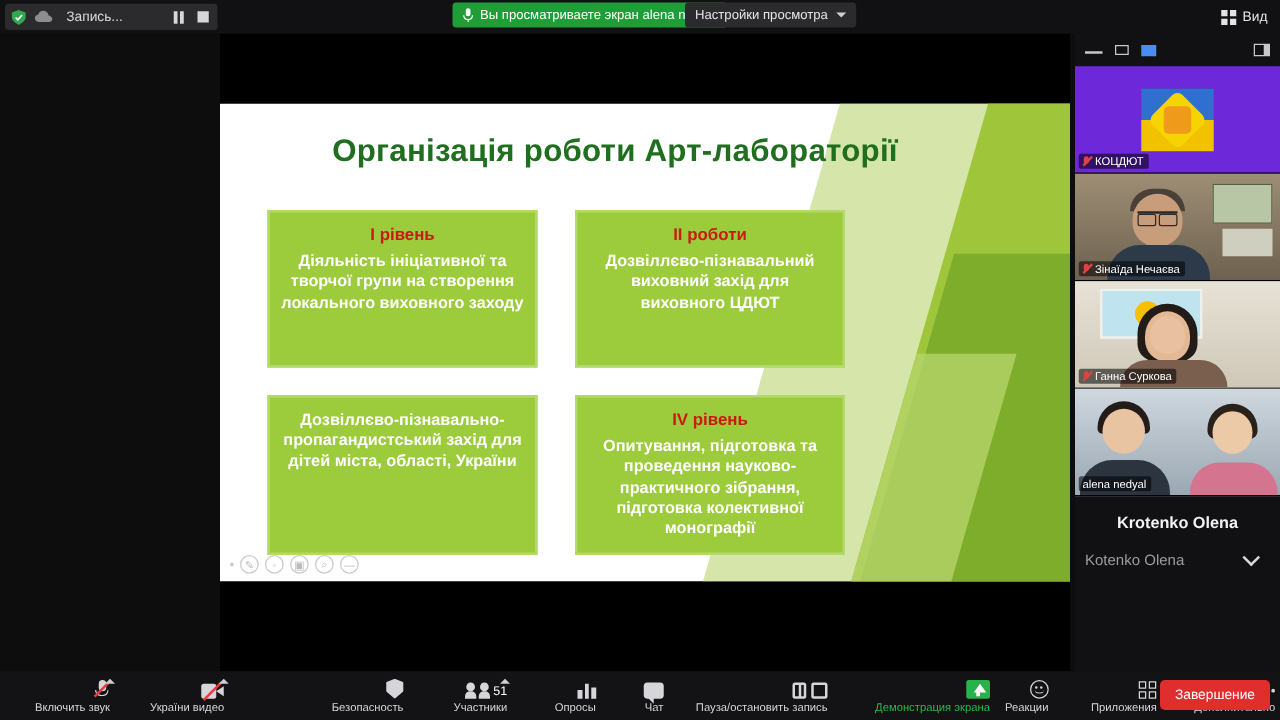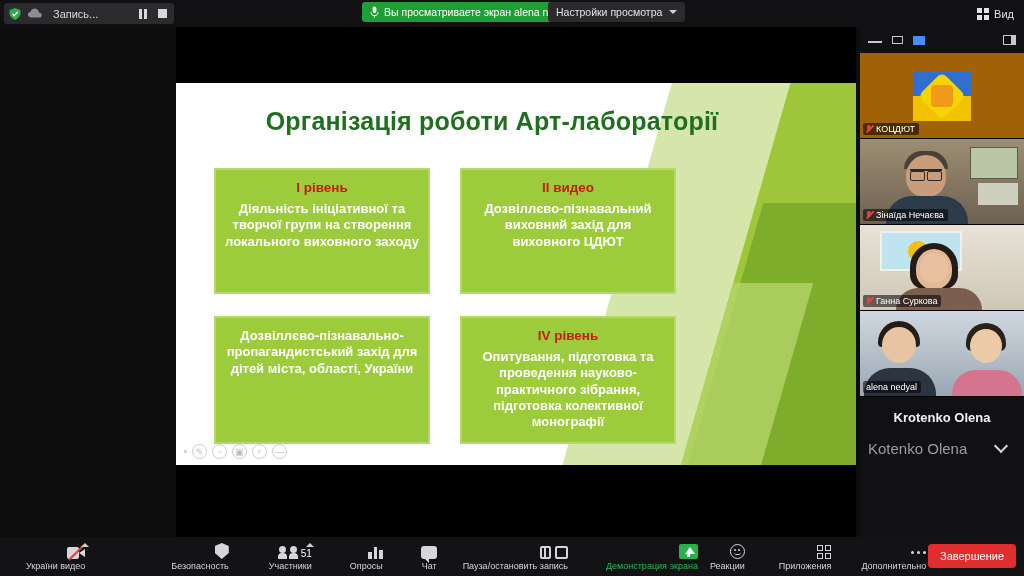--- a/index.html
+++ b/index.html
@@ -219,21 +219,21 @@
     position: absolute; left: 1px; top: 0;
     width: 4px; height: 6px; border-radius: 2px; background: #e04141;
   }
   .micmute b {
     position: absolute; left: -1px; top: 3px;
     width: 10px; height: 1.5px; background: #e04141;
     transform: rotate(-45deg);
   }
 
   
-  .t1 { background: #a16207; display: flex; align-items: center; justify-content: center; }
+  .t1 { background: #6d28d9; display: flex; align-items: center; justify-content: center; }
   .logo-box { width: 58px; height: 50px; background: #1d4c9c; position: relative; border-radius: 2px; }
   .logo-box .stripeA { position: absolute; left: 0; top: 0; width: 58px; height: 25px; background: #2f6fd0; }
   .logo-box .stripeB { position: absolute; left: 0; top: 25px; width: 58px; height: 25px; background: #f2c200; }
   .logo-sun { position: absolute; left: 12px; top: 8px; width: 34px; height: 34px; background: #f6d400; border-radius: 6px; transform: rotate(45deg); }
   .logo-core { position: absolute; left: 18px; top: 14px; width: 22px; height: 22px; background: #f09a1b; border-radius: 4px; }
 
   
   .t2 { background: #7a6b56; }
   .t2 .wall { position: absolute; inset: 0; background: linear-gradient(180deg,#9d8e74 0%, #6d6150 100%); }
   .t2 .poster { position: absolute; right: 6px; top: 8px; width: 48px; height: 32px; background: #b9c6a6; border: 1px solid #5c5a48; }
@@ -268,21 +268,21 @@
 
   .speaker-name {
     height: 40px;
     display: flex; align-items: center; justify-content: center;
     color: #f2f2f4; font-size: 13px; font-weight: bold;
   }
   .partial-row {
     height: 22px;
     display: flex; align-items: center;
     padding: 0 8px;
-    color: #9b9ba0; font-size: 15px;
+    color: #9b9ba0; font-size: 12px;
     position: relative;
   }
   .chev {
     position: absolute; right: 18px; top: 4px;
     width: 10px; height: 10px;
     border-right: 2px solid #d9d9dd; border-bottom: 2px solid #d9d9dd;
     transform: rotate(45deg);
   }
 
   
@@ -423,21 +423,21 @@
       </div>
 
       <div class="slide-title">Організація роботи Арт-лабораторії</div>
 
       <div class="cards">
         <div class="card c1">
           <div class="card-h">I рівень</div>
           <div class="card-b">Діяльність ініціативної та творчої групи на створення локального виховного заходу</div>
         </div>
         <div class="card c2">
-          <div class="card-h">II видео</div>
+          <div class="card-h">II роботи</div>
           <div class="card-b">Дозвіллєво-пізнавальний виховний захід  для виховного ЦДЮТ</div>
         </div>
         <div class="card c3">
           <div class="card-b">Дозвіллєво-пізнавально-пропагандистський захід для дітей міста, області, України</div>
         </div>
         <div class="card c4">
           <div class="card-h">IV рівень</div>
           <div class="card-b">Опитування, підготовка та проведення науково-практичного зібрання, підготовка колективної монографії</div>
         </div>
       </div>
@@ -543,20 +543,31 @@
     <div class="speaker-name">Krotenko Olena</div>
 
     <div class="partial-row">
       <span>Kotenko Olena</span>
       <span class="chev"></span>
     </div>
   </div>
 
   <div class="bottombar">
 
+    <div class="bbtn" style="margin-left:22px">
+      <span class="ico">
+        <span class="mic-ico">
+            <i></i>
+            <u></u>
+            <span class="slash"></span>
+          </span>
+      </span>
+      <span>Включить звук</span>
+      <span class="up-caret" style="right:2px"></span>
+    </div>
 
     <div class="bbtn" style="margin-left:20px">
       <span class="ico">
         <span class="cam-ico">
             <i></i>
             <u></u>
             <span class="slash" style="left:-1px;top:5px;width:20px"></span>
           </span>
       </span>
       <span>України видео</span>

